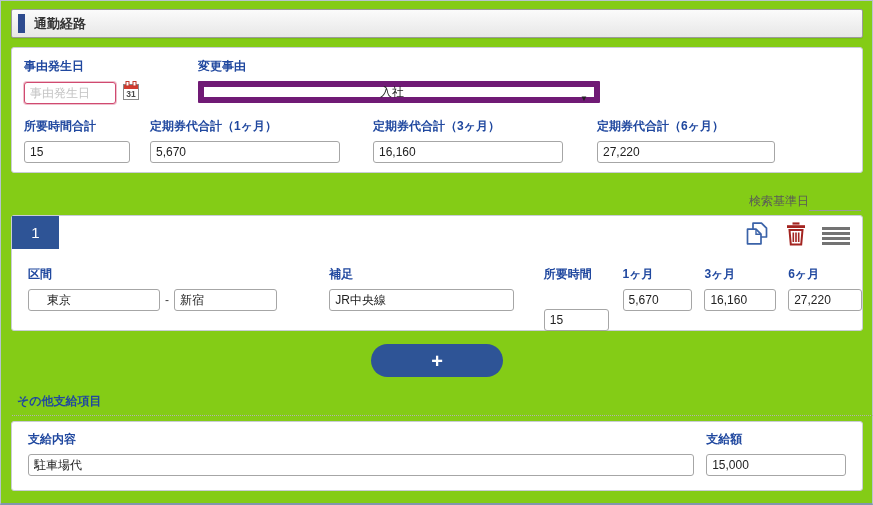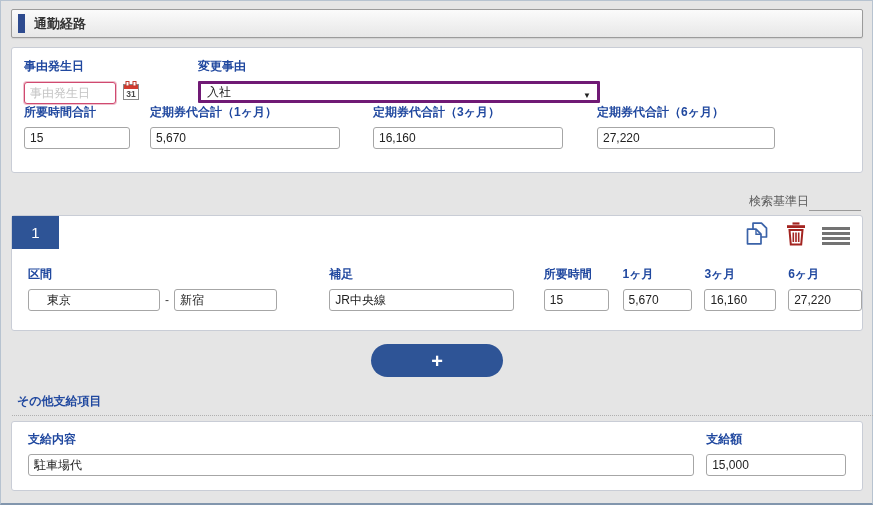--- a/index.html
+++ b/index.html
@@ -5,21 +5,21 @@
   * { margin:0; padding:0; box-sizing:border-box; }
   html,body { background:#fff; }
   body {
     width:873px; height:505px;
     font-family:"Liberation Sans","DejaVu Sans",sans-serif;
     font-size:12px; color:#222; overflow:hidden;
   }
   .page {
     position:relative; width:873px; height:505px;
     border:1px solid #b7c3d0; border-bottom:2px solid #8296ad;
-    background:#e5e5e5;
+    background:#84cc16;
   }
 
   
   .hdr {
     position:absolute; left:10px; top:8px; width:852px; height:29px;
     border:1px solid #9b9b9b; border-radius:2px;
     background:linear-gradient(#fbfbfb,#e7e7e7);
     display:flex; align-items:center;
     box-shadow:0 1px 1px rgba(0,0,0,.08);
   }
@@ -46,26 +46,26 @@
   .fg-reason-date { width:116px; margin-right:58px; }
   .reason-date-wrap { display:flex; align-items:center; }
   .inp.required {
     width:92px; border:1px solid #d04a70; box-shadow:0 0 0 1px rgba(208,74,112,.35);
   }
   .inp.required::placeholder { color:#c3c3c3; }
   .cal-icon { margin-left:6px; cursor:pointer; flex:0 0 auto; }
   .fg-change-reason { width:402px; }
   .select-box {
     position:relative; width:402px; height:22px;
-    border:3px solid #701a75; background:#fff; border-radius:1px;
-    display:flex; align-items:center; padding:0 20px 0 6px; cursor:pointer;
+    border:6px solid #701a75; background:#fff; border-radius:1px;
+    display:flex; align-items:center; padding:0 20px 0 6px; cursor:pointer;justify-content:center;
   }
   .select-arrow { position:absolute; right:6px; top:7px; font-size:8px; color:#222; }
 
-  .row2 { }
+  .row2 { margin-top:14px; }
   .fg-time-total  { width:106px; }
   .fg-pass1 { width:190px; margin-left:20px; }
   .fg-pass3 { width:190px; margin-left:33px; }
   .fg-pass6 { width:178px; margin-left:34px; }
 
   
   .search-base {
     position:absolute; top:192px; right:11px;
     display:flex; align-items:flex-end;
   }
@@ -84,21 +84,21 @@
   .menu-icon { width:28px; display:flex; flex-direction:column; gap:2px; padding-top:2px; }
   .menu-icon span { display:block; height:3px; background:#737373; }
 
   .route-fields { display:flex; align-items:flex-start; margin:17px 0 0 16px; }
   .fg-kukan { width:250px; }
   .kukan-inputs { display:flex; align-items:center; }
   .kukan-from { width:132px;padding-left:18px; }
   .kukan-sep { margin:0 5px; color:#444; }
   .kukan-to { width:103px; }
   .fg-hosoku { width:185px; margin-left:52px; }
-  .fg-rtime  { width:65px;  margin-left:30px; }
+  .fg-rtime  { width:65px;  margin-left:30px;gap:20px; }
   .fg-m1 { width:70px; margin-left:14px; }
   .fg-m3 { width:72px; margin-left:12px; }
   .fg-m6 { width:74px; margin-left:12px; }
 
   
   .add-btn {
     position:absolute; top:343px; left:370px; width:132px; height:33px;
     background:#2e5496; border:none; border-radius:17px;
     color:#fff; font-size:20px; font-weight:bold; line-height:30px;
     text-align:center; cursor:pointer;

